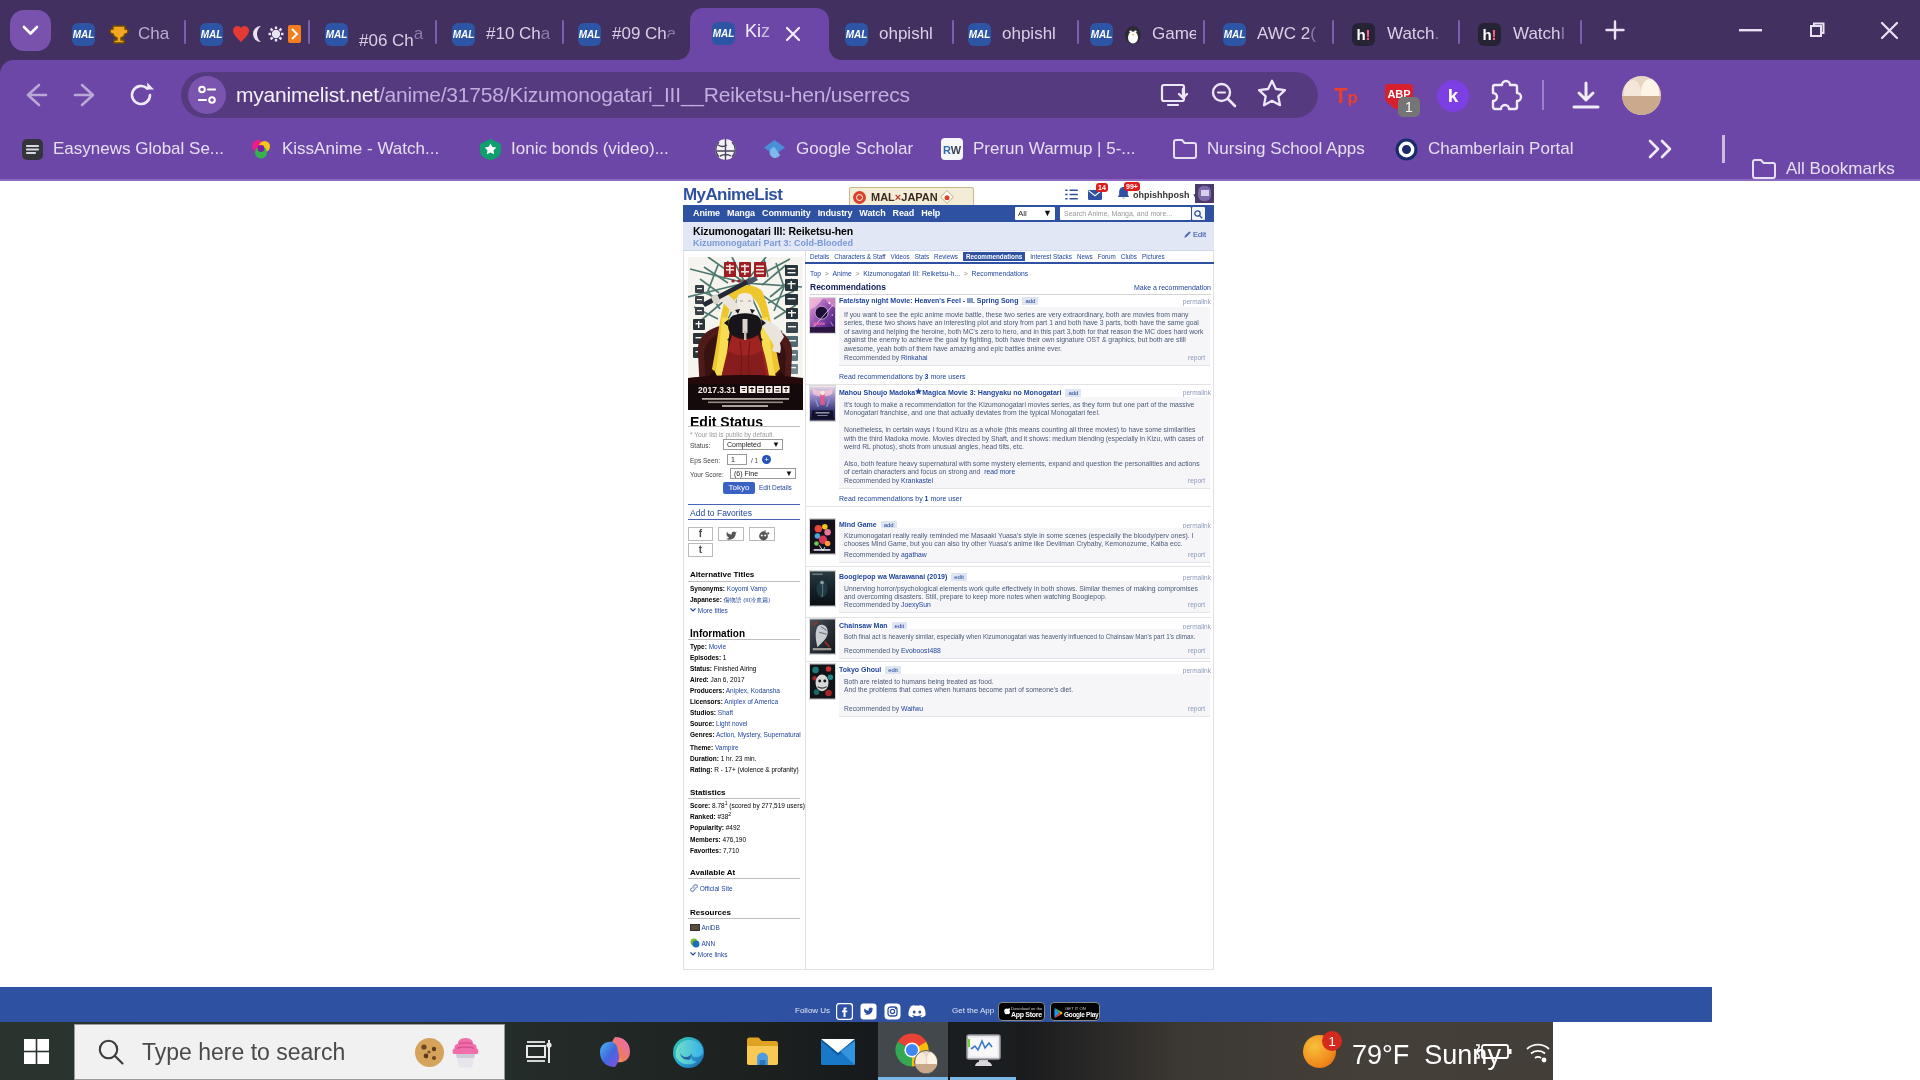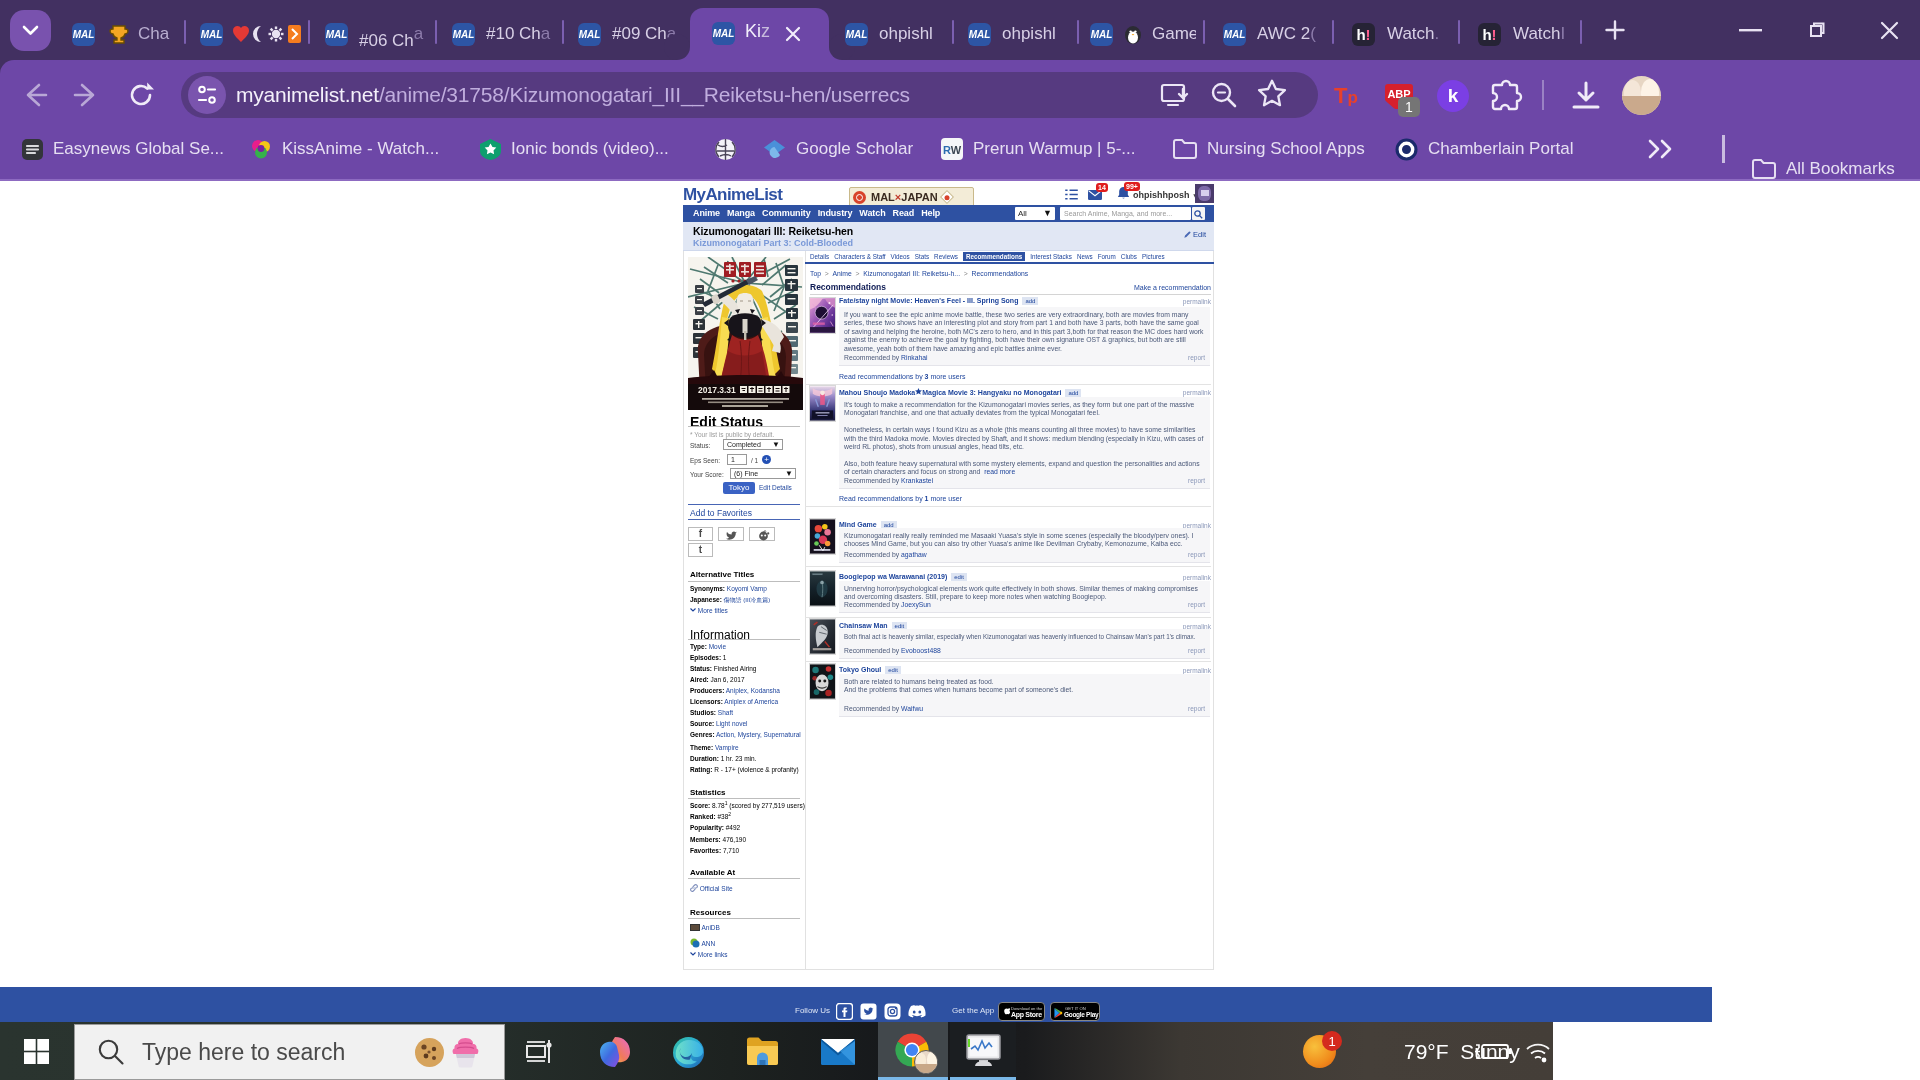--- a/index.html
+++ b/index.html
@@ -489,21 +489,21 @@
             <path d="M6.5 2 C7 .8 8.5 .6 9.2 1.4" stroke="#555" fill="none"></path>
           </svg></div>
       <div class="abs" style="left:5px;top:362px;width:25px;height:14px;border:1px solid #bbb;text-align:center;"><span style="font-weight:bold;color:#4a4a4a;font-size:10px;">t</span></div>
       <div class="abs" style="left:7px;top:389px;font-size:8px;font-weight:bold;color:#000;">Alternative Titles</div>
       <div class="abs" style="left:5px;top:400px;width:112px;height:1px;background:#bdbdbd;"></div>
       <div class="abs" style="left:7px;top:404px;"><b>Synonyms:</b> <span style="color:#1c439b;">Koyomi Vamp</span></div>
       <div class="abs" style="left:7px;top:415px;max-width:112px;overflow:hidden;"><b>Japanese:</b> <span style="color:#1c439b;font-size:6px;">傷物語 (III冷血篇)</span></div>
       <div class="abs" style="left:7px;top:426px;color:#1c439b;"><svg width="6" height="4" viewBox="0 0 6 4" style="vertical-align:1px;">
             <path d="M0.5 0.5 L3 3 L5.5 0.5" stroke="#1c439b" stroke-width="1.1" fill="none"></path>
           </svg> More titles</div>
-      <div class="abs" style="left:7px;top:447px;font-size:12px;font-weight:normal;color:#000;">Information</div>
+      <div class="abs" style="left:7px;top:447px;font-size:10px;font-weight:bold;color:#000;">Information</div>
       <div class="abs" style="left:5px;top:458px;width:112px;height:1px;background:#bdbdbd;"></div>
       <div class="abs" style="left:7px;top:462px;"><b>Type:</b> <span style="color:#1c439b;">Movie</span></div>
       <div class="abs" style="left:7px;top:473px;"><b>Episodes:</b> 1</div>
       <div class="abs" style="left:7px;top:484px;"><b>Status:</b> Finished Airing</div>
       <div class="abs" style="left:7px;top:495px;"><b>Aired:</b> Jan 6, 2017</div>
       <div class="abs" style="left:7px;top:506px;"><b>Producers:</b> <span style="color:#1c439b;">Aniplex, Kodansha</span></div>
       <div class="abs" style="left:7px;top:517px;"><b>Licensors:</b> <span style="color:#1c439b;">Aniplex of America</span></div>
       <div class="abs" style="left:7px;top:528px;"><b>Studios:</b> <span style="color:#1c439b;">Shaft</span></div>
       <div class="abs" style="left:7px;top:539px;"><b>Source:</b> <span style="color:#1c439b;">Light novel</span></div>
       <div class="abs" style="left:7px;top:550px;"><b>Genres:</b> <span style="color:#1c439b;">Action, Mystery, Supernatural</span></div>
@@ -843,21 +843,21 @@
       <rect x="2" y="2" width="33" height="24" rx="2" fill="#e8e8ea" stroke="#9a9aa0" stroke-width="1.5"></rect>
       <rect x="4.5" y="4.5" width="28" height="19" fill="#f8f8fa"></rect>
       <path d="M6 16 l4 -3 3 4 4 -9 3 7 4 -5 3 4" stroke="#3a78c8" stroke-width="1.6" fill="none"></path>
       <rect x="14" y="27" width="9" height="4" fill="#c8c8cc"></rect>
       <path d="M10 33 a8 5 0 0 1 17 0z" fill="#d8d8dc"></path>
       <rect x="3" y="6" width="2" height="8" fill="#68d828"></rect>
     </svg>
   </div>
   <div class="abs" style="left:1303px;top:13px;width:33px;height:33px;border-radius:50%;background:radial-gradient(circle at 35% 35%,#f8c03c,#f08c1c 60%,#e06010);"></div>
   <div class="abs" style="left:1322px;top:9px;width:20px;height:20px;border-radius:50%;background:#d42a1e;color:#fff;font-size:13px;display:flex;align-items:center;justify-content:center;">1</div>
-  <div class="abs" style="left:1404px;top:18px;font-size:21px;color:#fff;">79°F&nbsp; Sunny</div>
+  <div class="abs" style="left:1352px;top:18px;font-size:27px;color:#fff;">79°F&nbsp; Sunny</div>
   <svg class="abs" style="left:1473px;top:20px;" width="40" height="20" viewBox="0 0 40 20">
       <rect x="9" y="3" width="26" height="13" rx="2" fill="none" stroke="#fff" stroke-width="1.8"></rect>
       <rect x="35.5" y="7" width="3" height="5" fill="#fff"></rect>
       <path d="M6 6 v-3 h-3 M6 13 v3 h-3 M6 6 a4 4 0 0 0 0 7" stroke="#fff" stroke-width="1.6" fill="none"></path>
       <path d="M2 9.5 h5" stroke="#fff" stroke-width="1.6"></path>
     </svg>
   <svg class="abs" style="left:1523px;top:18px;" width="30" height="24" viewBox="0 0 30 24">
       <g fill="none" stroke="#fff" stroke-width="1.8">
         <path d="M4 9 a16 16 0 0 1 22 0" opacity="0.95"></path>
         <path d="M8 13.5 a10.5 10.5 0 0 1 14 0"></path>

